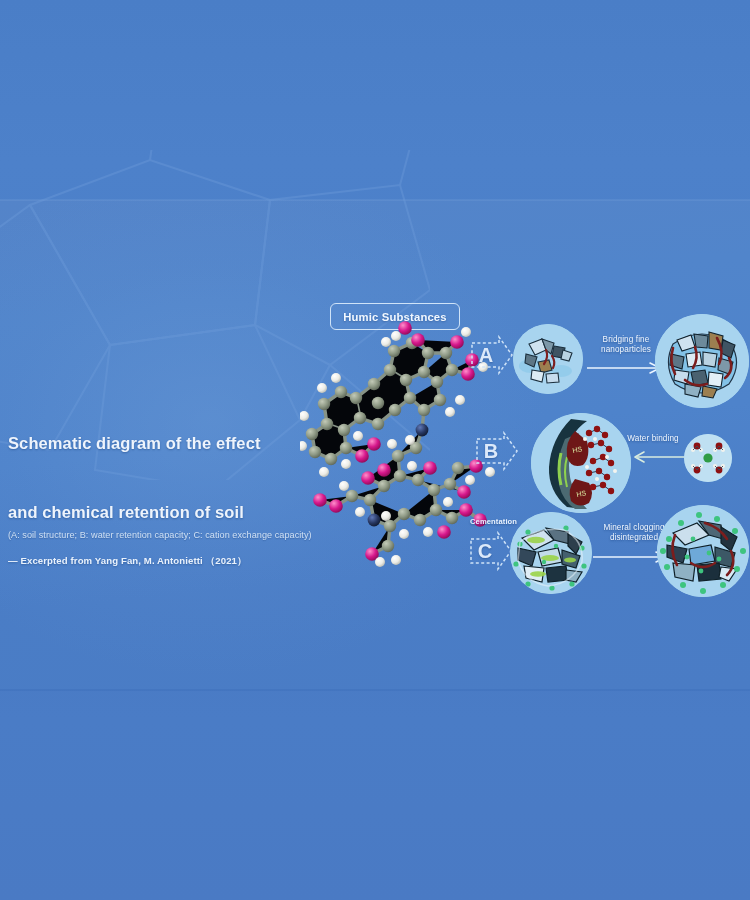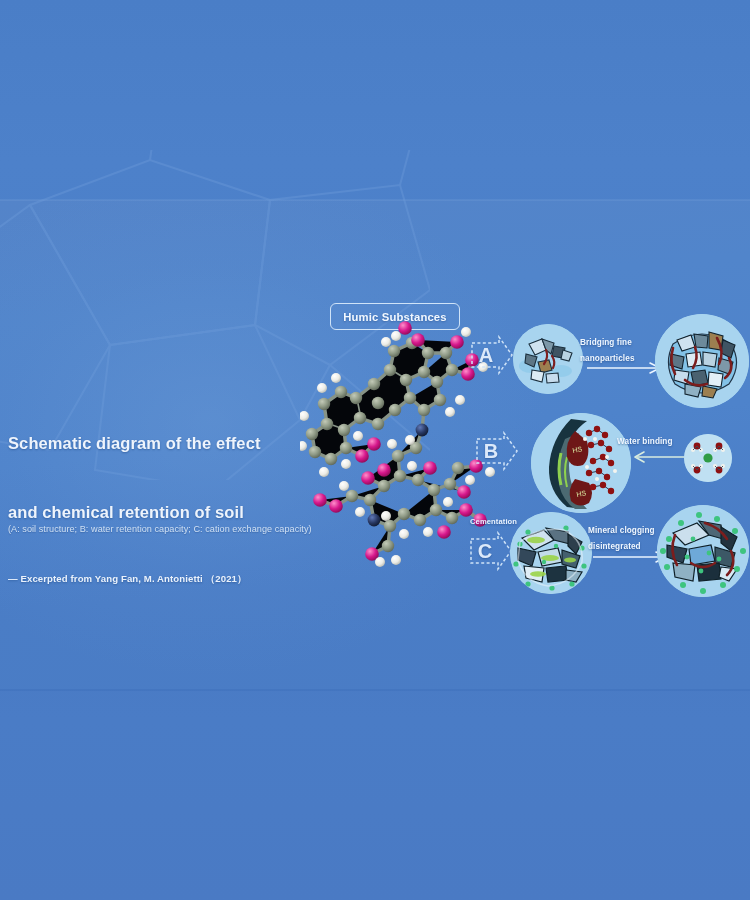--- a/index.html
+++ b/index.html
@@ -30,25 +30,25 @@
 
   
   #textblock{position:absolute;left:8px;top:386px;width:330px;}
   .title-line{
     color:#eef4fc;font-size:16.5px;font-weight:bold;line-height:21.5px;
     letter-spacing:.1px;text-shadow:0 1px 2px rgba(20,60,120,.45);
     white-space:nowrap;
     margin-top:47px;
   }
   #subtitle{
-    margin-top:0;color:#cfe0f4;font-size:9.1px;line-height:12px;
+    margin-top:6px;color:#cfe0f4;font-size:9.1px;line-height:12px;
     letter-spacing:.05px;white-space:nowrap;text-shadow:0 1px 1px rgba(20,60,120,.35);
   }
   #citation{
-    margin-top:38px;color:#eaf2fc;font-size:9.6px;font-weight:bold;letter-spacing:.1px;
+    margin-top:14px;color:#eaf2fc;font-size:9.6px;font-weight:bold;letter-spacing:.1px;
     white-space:nowrap;text-shadow:0 1px 2px rgba(20,60,120,.45);
   }
 
   
   #hs-pill{
     position:absolute;left:330px;top:303px;width:128px;height:25px;
     border:1.4px solid #cfe3f8;border-radius:6px;
     display:flex;align-items:center;justify-content:center;
     color:#f2f8ff;font-size:11.3px;font-weight:bold;letter-spacing:.15px;
     background:rgba(95,145,210,.18);
@@ -64,22 +64,22 @@
   .chev svg{display:block;}
   .chev .lbl{
     position:absolute;left:0;top:0;width:34px;height:42px;
     display:flex;align-items:center;justify-content:center;
     color:#dce9fa;font-size:20px;font-weight:bold;
     text-shadow:0 1px 2px rgba(20,60,120,.45);
   }
   .blob{position:absolute;border-radius:50%;background:#a8d4ef;}
   .blob-inner{position:absolute;inset:0;border-radius:50%;overflow:hidden;}
   .arrow-label{
-    position:absolute;color:#f0f7ff;font-size:8.2px;font-weight:bold;
-    line-height:16px;white-space:pre-line;letter-spacing:.1px;
+    position:absolute;color:#f0f7ff;font-size:8.2px;font-weight:normal;
+    line-height:10px;text-align:center;white-space:pre-line;letter-spacing:.1px;
     text-shadow:0 1px 2px rgba(20,60,120,.5);
   }
   .small-label{
     position:absolute;color:#eaf3ff;font-size:7.6px;font-weight:bold;
     letter-spacing:.1px;text-shadow:0 1px 2px rgba(20,60,120,.5);white-space:nowrap;
   }
   .flowarrow{position:absolute;}
 </style>
 </head>
 <body>

